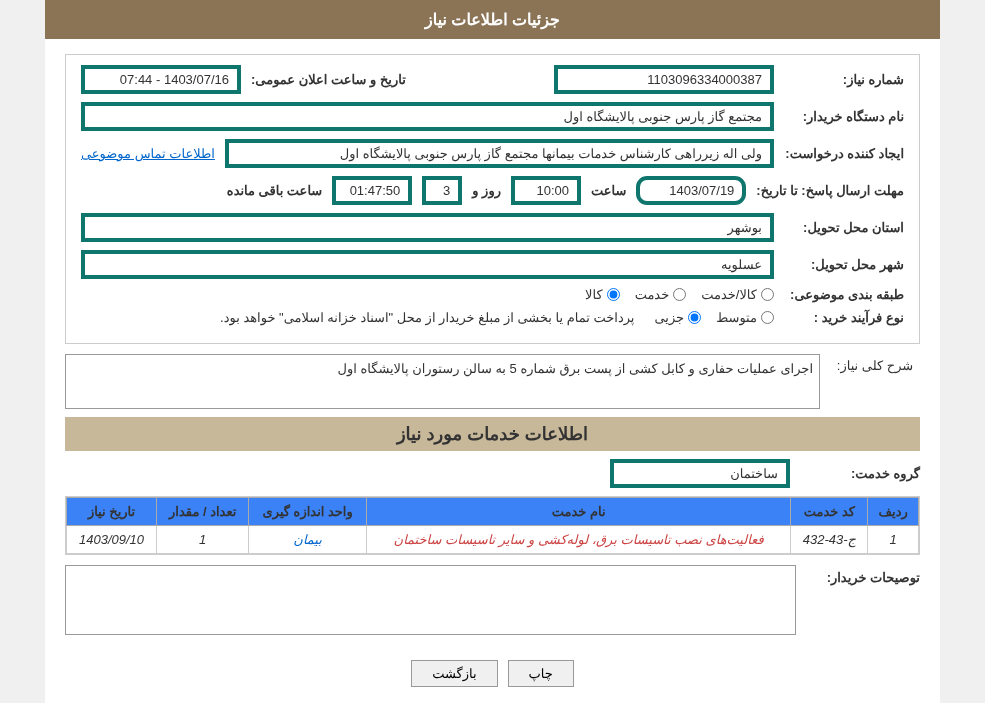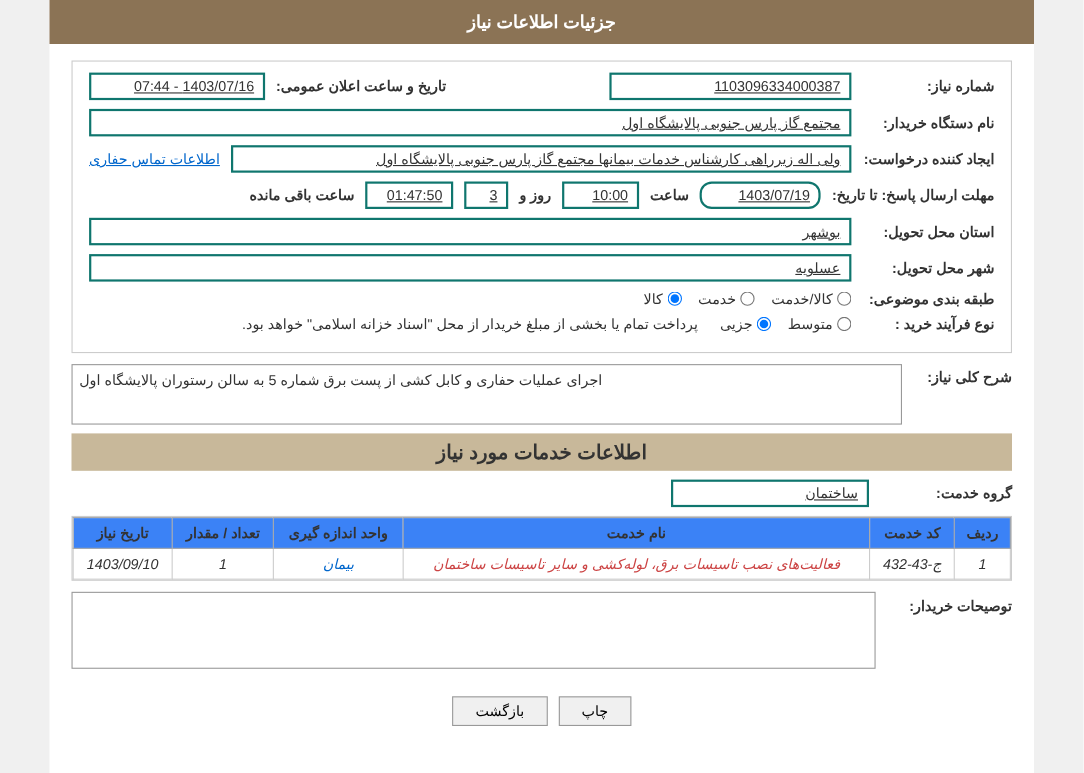--- a/index.html
+++ b/index.html
@@ -34,27 +34,26 @@
       margin-bottom: 8px;
       gap: 10px;
     }
     .label {
       font-weight: bold;
       white-space: nowrap;
       min-width: 120px;
       text-align: right;
     }
     .value-box {
-      border: 2px solid #0f766e;
+      border: 4px solid #0f766e;
       background: #fff;
       padding: 3px 8px;
       min-width: 180px;
       min-height: 22px;
       text-align: right;
-      text-decoration: underline;
     }
     .value-box.wide {
       flex: 1;
     }
     .inline-label {
       white-space: nowrap;
       font-weight: bold;
     }
     .radio-group {
       display: flex;
@@ -143,24 +142,25 @@
       padding: 10px 15px;
       margin-bottom: 10px;
     }
     .sharch-row {
       display: flex;
       align-items: flex-start;
       gap: 10px;
       margin-bottom: 8px;
     }
     .sharch-label {
-      font-weight: bold;
+      font-weight: normal;
       min-width: 90px;
       padding-top: 4px;
       white-space: nowrap;
+      text-align: center;
     }
   </style>
 </head>
 <body>
 
 <div class="page-wrapper">
 
   <div class="page-header">
     <span>جزئیات اطلاعات نیاز</span>
   </div>
@@ -178,21 +178,21 @@
       </div>
 
       <div class="info-row">
         <span class="label">نام دستگاه خریدار:</span>
         <div class="value-box wide">مجتمع گاز پارس جنوبی  پالایشگاه اول</div>
       </div>
 
       <div class="info-row">
         <span class="label">ایجاد کننده درخواست:</span>
         <div class="value-box wide">ولی اله زیرراهی کارشناس خدمات بیمانها مجتمع گاز پارس جنوبی  پالایشگاه اول</div>
-        <span class="link-text">اطلاعات تماس حفاری</span>
+        <span class="link-text">اطلاعات تماس موضوعی</span>
       </div>
 
       <div class="info-row">
         <span class="label">مهلت ارسال پاسخ: تا تاریخ:</span>
         <div class="value-box" style="min-width:110px;border-radius:11px;">1403/07/19</div>
         <span class="inline-label">ساعت</span>
         <div class="value-box" style="min-width:70px;">10:00</div>
         <span class="inline-label">روز و</span>
         <div class="value-box" style="min-width:40px;">3</div>
         <div class="value-box" style="min-width:80px;">01:47:50</div>
@@ -238,21 +238,21 @@
             <input type="radio" name="purchase" checked="" style="">
             <span>جزیی</span>
           </div>
         </div>
         <span style="margin-right: 10px; color: #333;">پرداخت تمام یا بخشی از مبلغ خریدار از محل "اسناد خزانه اسلامی" خواهد بود.</span>
       </div>
     </div>
 
     <div class="sharch-row">
       <span class="sharch-label">شرح کلی نیاز:</span>
-      <div style="flex:1; border:1px solid #999; padding:6px; min-height:55px; direction:rtl; text-align:left;">اجرای عملیات حفاری و کابل کشی از پست برق شماره 5 به سالن رستوران پالایشگاه اول</div>
+      <div style="flex:1; border:1px solid #999; padding:6px; min-height:55px; direction:rtl; text-align:right;">اجرای عملیات حفاری و کابل کشی از پست برق شماره 5 به سالن رستوران پالایشگاه اول</div>
     </div>
 
     <div class="section-header">اطلاعات خدمات مورد نیاز</div>
 
     <div class="info-row">
       <span class="label">گروه خدمت:</span>
       <div class="value-box" style="min-width:180px;">ساختمان</div>
     </div>
 
     <div class="table-section">

